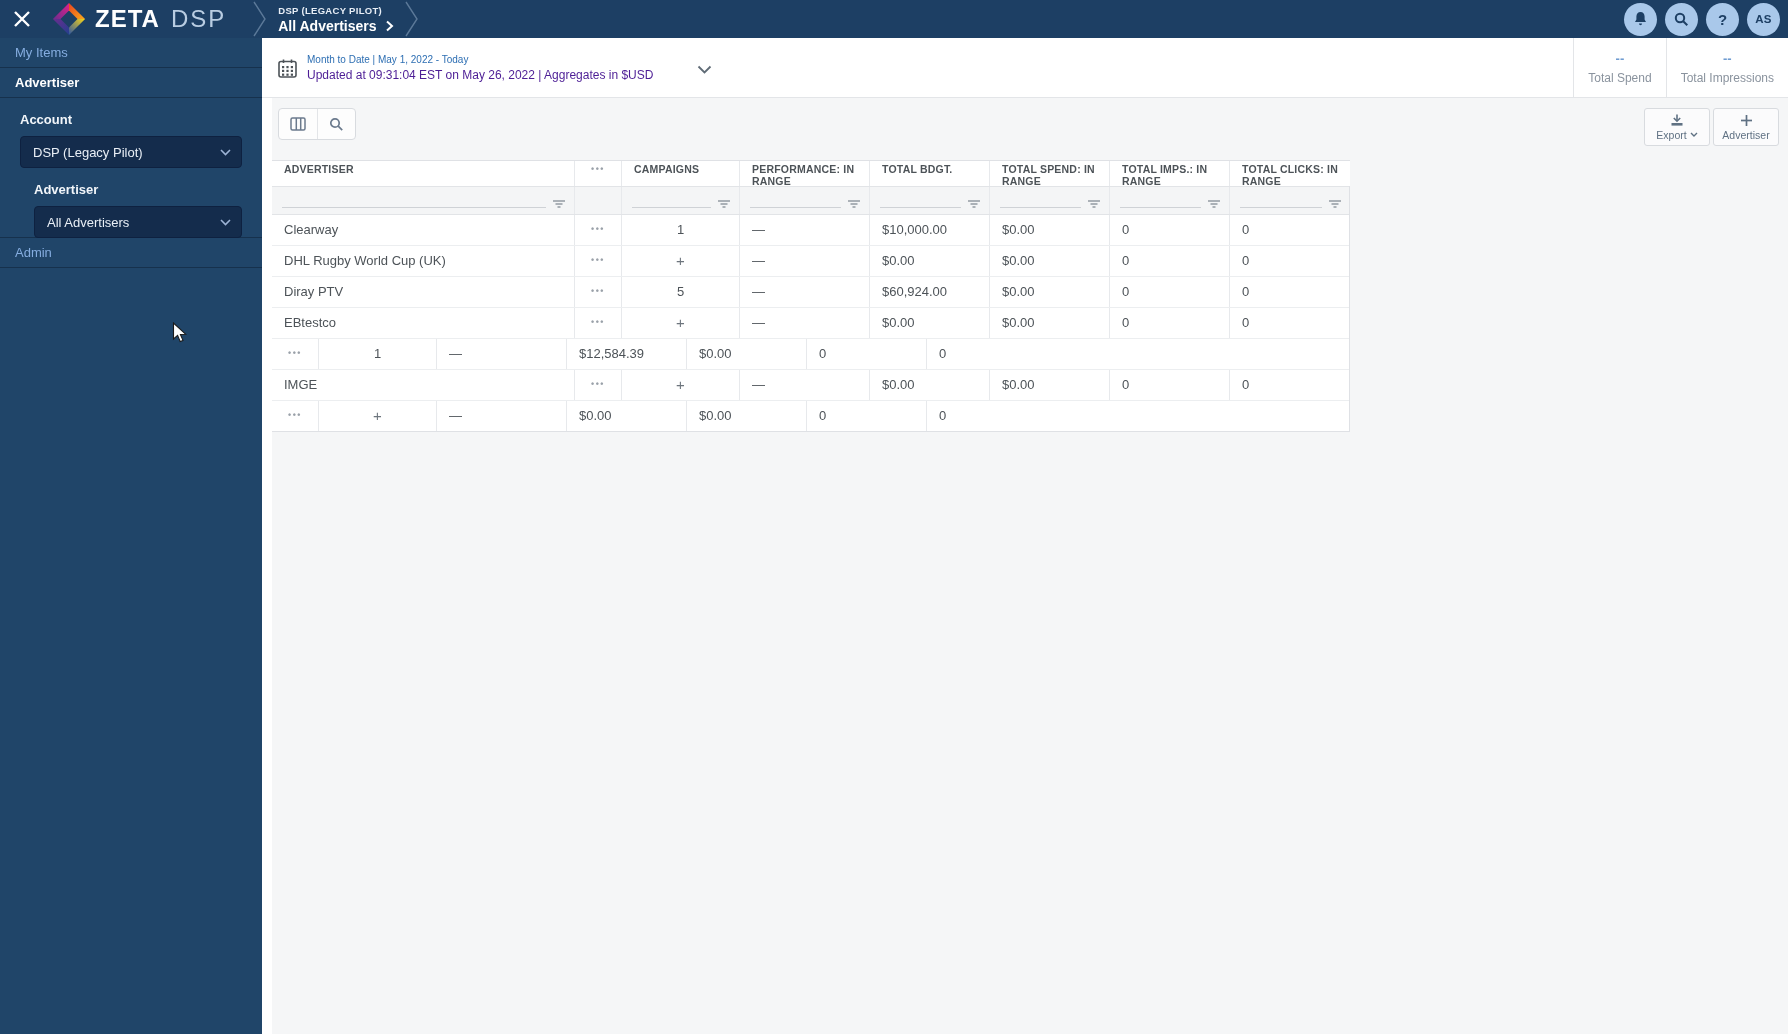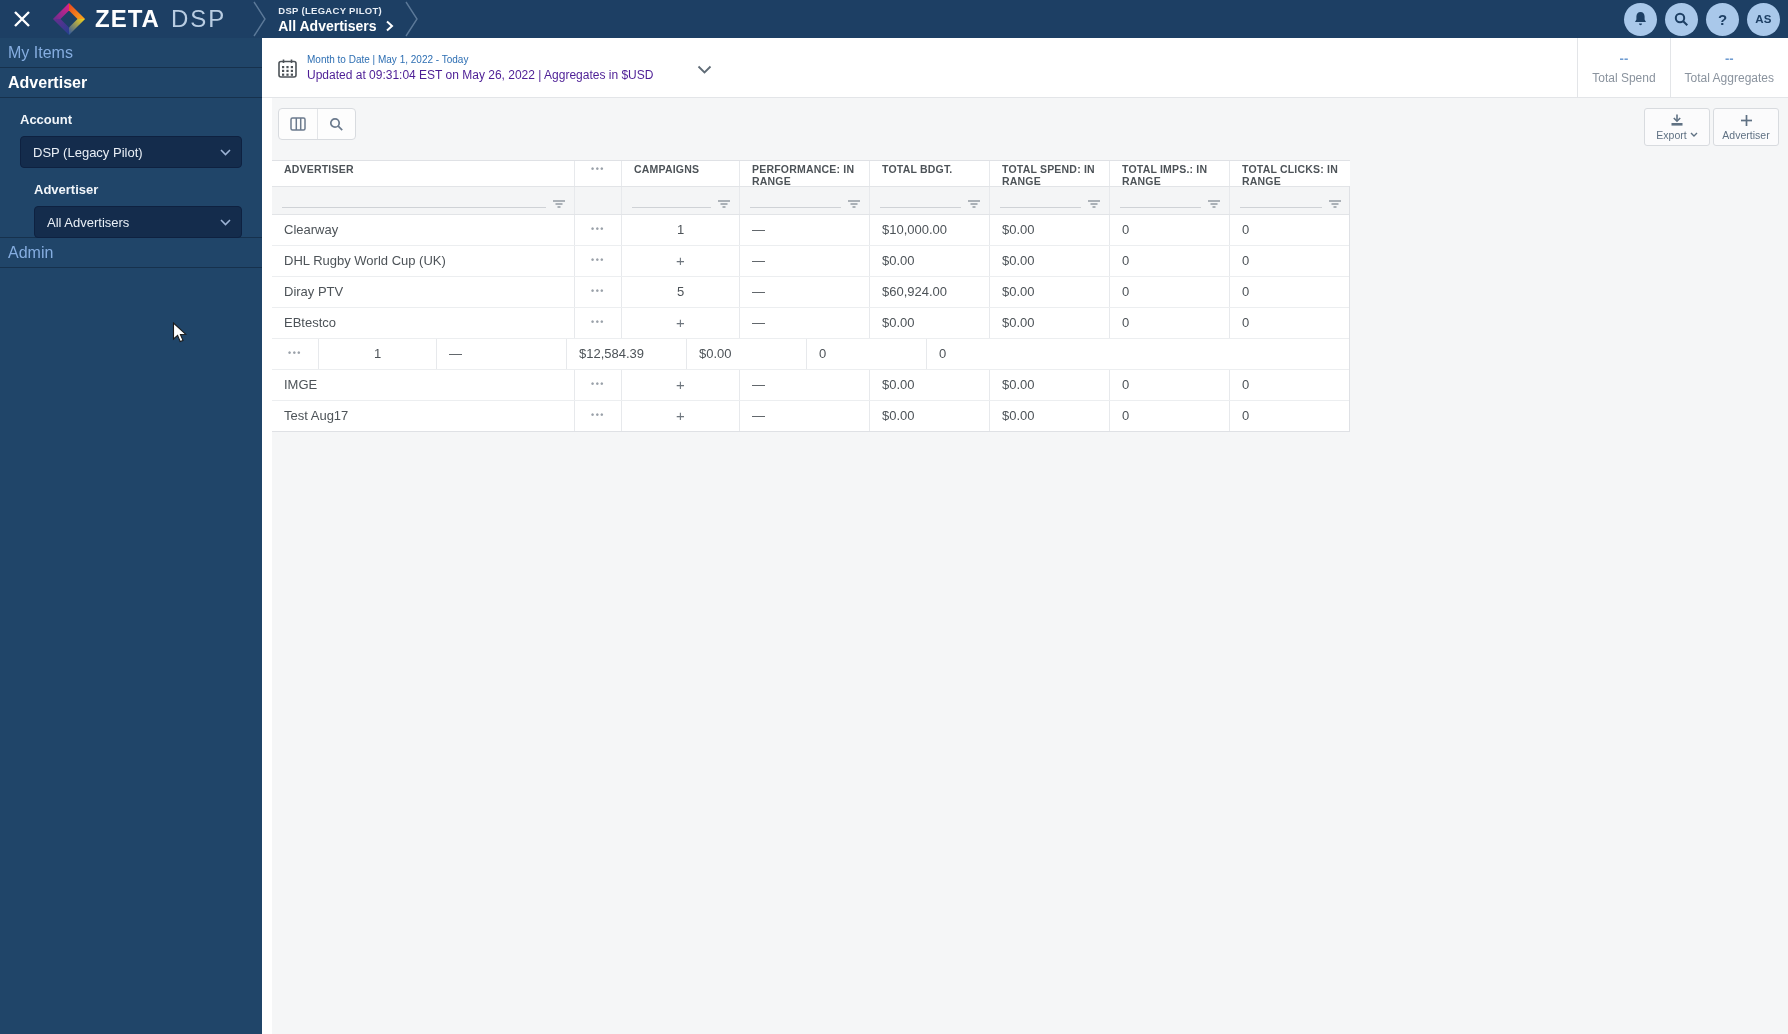--- a/index.html
+++ b/index.html
@@ -21,21 +21,21 @@
   .crumb-current-row { display:flex; align-items:center; gap:8px; margin-top:2px; }
   .crumb-current { color:#fff; font-size:14px; font-weight:bold; }
   .topbar-right { margin-left:auto; display:flex; align-items:center; gap:8px; padding-right:8px; }
   .circle-btn { width:33px; height:33px; border-radius:50%; background:#a9c8ea; color:#1d3f64;
                 display:flex; align-items:center; justify-content:center; font-weight:bold; cursor:pointer; }
   .circle-btn.help { font-size:15px; }
   .circle-btn.avatar { font-size:11.5px; letter-spacing:.3px; }
 
   
   .sidebar { position:absolute; top:38px; left:0; width:262px; bottom:0; background:#204569; }
-  .side-item { height:30px; line-height:29px; padding-left:8px; font-size:16px; color:#85ade0;
+  .side-item { height:30px; line-height:29px; padding-left:15px; font-size:13px; color:#85ade0;
                border-bottom:1px solid rgba(10,25,45,.45); cursor:pointer; }
   .side-item.active { color:#fff; font-weight:bold; }
   .side-section { padding:14px 20px 0 20px; height:140px; border-bottom:1px solid rgba(10,25,45,.45); }
   .side-label { color:#f2f6fa; font-size:13px; font-weight:bold; height:16px; margin-bottom:8px; }
   .side-select { width:100%; height:32px; background:#142c4c; border:1px solid #0e2140; border-radius:4px;
                  color:#e9eff6; font-size:13px; display:flex; align-items:center; padding:0 10px 0 12px;
                  cursor:pointer; }
   .side-select .sel-text { flex:1; }
   .side-sub { margin-left:14px; margin-top:14px; }
   .cursor { position:absolute; left:172px; top:322px; pointer-events:none; }
@@ -246,21 +246,21 @@
           </svg>
       </span>
     </div>
     <div class="stats">
       <div class="stat">
         <div class="stat-value">--</div>
         <div class="stat-label">Total Spend</div>
       </div>
       <div class="stat">
         <div class="stat-value">--</div>
-        <div class="stat-label">Total Aggregates</div>
+        <div class="stat-label">Total Impressions</div>
       </div>
     </div>
   </section>
 
   <main class="panel">
     <div class="toolbar">
       <div class="btn-group">
         <div class="tool-btn">
           <span>
             <svg width="16" height="14" viewBox="0 0 16 14">
@@ -466,21 +466,20 @@
           <div class="td al-center" style="width: 118px;">
             <div class="plus-val">+</div>
           </div>
           <div class="td al-right" style="width: 130px;">—</div>
           <div class="td al-right" style="width: 120px;">$0.00</div>
           <div class="td al-right" style="width: 120px;">$0.00</div>
           <div class="td al-right" style="width: 120px;">0</div>
           <div class="td al-right" style="width: 120px;">0</div>
         </div>
         <div class="tr row">
-          <div class="td al-left" style="width: 303px;">Test Aug17</div>
           <div class="td al-center" style="width: 47px;">
             <div class="menu-dots">•••</div>
           </div>
           <div class="td al-center" style="width: 118px;">
             <div class="plus-val">+</div>
           </div>
           <div class="td al-right" style="width: 130px;">—</div>
           <div class="td al-right" style="width: 120px;">$0.00</div>
           <div class="td al-right" style="width: 120px;">$0.00</div>
           <div class="td al-right" style="width: 120px;">0</div>

